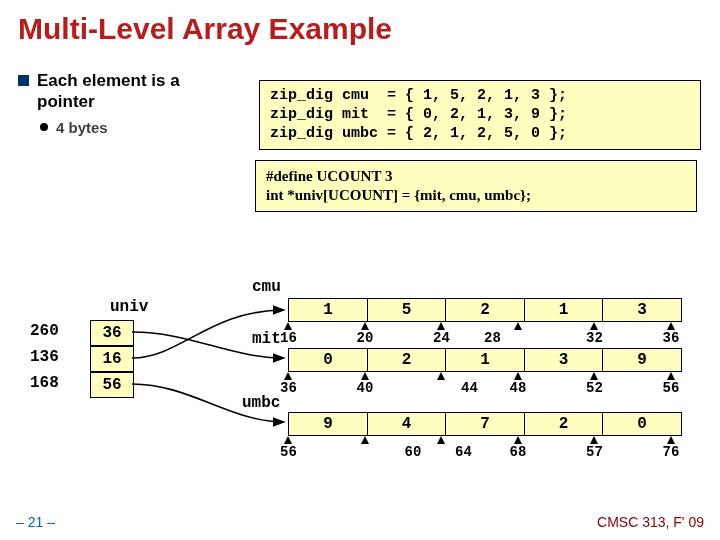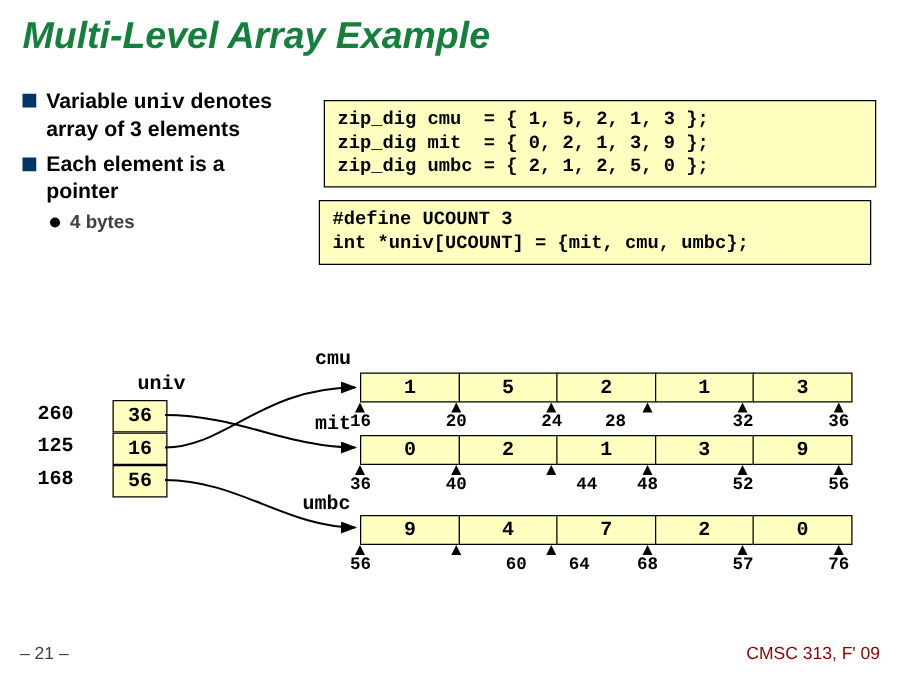--- a/index.html
+++ b/index.html
@@ -8,22 +8,21 @@
     width: 720px;
     height: 540px;
     font-family: Arial, Helvetica, sans-serif;
     background: #ffffff;
     position: relative;
     overflow: hidden;
   }
   .title {
     font-size: 30px;
     font-weight: bold;
-    font-style: italic;
-    color: #15803d;
+    color: #b91c1c;
     padding: 12px 0 0 18px;
   }
   .left-col {
     position: absolute;
     left: 18px;
     top: 70px;
     width: 220px;
   }
   .bullet-row {
     display: flex;
@@ -72,21 +71,21 @@
     border: 1.5px solid #000;
     background: #ffffc0;
     font-family: "Courier New", monospace;
     font-weight: bold;
     font-size: 15px;
     padding: 6px 10px;
     white-space: pre;
     line-height: 1.25;
   }
   .code-box1 { left: 259px; top: 80px; width: 420px; }
-  .code-box2 { left: 255px; top: 160px; width: 420px; }
+  .code-box2 { left: 255px; top: 160px; width: 420px; font-family: Liberation Serif, serif; }
   .diagram {
     position: absolute;
     left: 30px;
     top: 298px;
     width: 665px;
     height: 200px;
   }
   .univ-label {
     position: absolute;
     font-family: "Courier New", monospace;
@@ -150,21 +149,21 @@
     height: 0;
     border-left: 4px solid transparent;
     border-right: 4px solid transparent;
     border-bottom: 8px solid #000;
   }
   .footer-left {
     position: absolute;
     left: 16px;
     bottom: 10px;
     font-size: 14px;
-    color: #404040;
+    color: #0369a1;
   }
   .footer-right {
     position: absolute;
     right: 16px;
     bottom: 10px;
     font-size: 14px;
     color: #8b0000;
   }
   svg.arrows {
     position: absolute;
@@ -176,44 +175,40 @@
   }
 </style>
 </head>
 <body>
 
 <div class="title">Multi-Level Array Example</div>
 
 <div class="left-col">
   <div class="bullet-row">
     <div class="square-bullet"></div>
-    <div class="bullet-text"><span>Variable </span><span class="mono">univ</span><span> denotes array of 3 elements</span></div>
-  </div>
-  <div class="bullet-row">
-    <div class="square-bullet"></div>
     <div class="bullet-text">Each element is a pointer</div>
   </div>
   <div class="sub-row">
     <div class="disc-bullet"></div>
     <div class="sub-text">4 bytes</div>
   </div>
 </div>
 
 <div class="code-box code-box1">zip_dig cmu  = { 1, 5, 2, 1, 3 };
 zip_dig mit  = { 0, 2, 1, 3, 9 };
 zip_dig umbc = { 2, 1, 2, 5, 0 };</div>
 <div class="code-box code-box2">#define UCOUNT 3
 int *univ[UCOUNT] = {mit, cmu, umbc};</div>
 
 <div class="diagram">
   <div class="univ-label">univ</div>
 
   <div class="mem-addr" style="left:0;top:24px">260</div>
   <div class="mem-cell" style="left:60px;top:22px">36</div>
-  <div class="mem-addr" style="left:0;top:50px">125</div>
+  <div class="mem-addr" style="left:0;top:50px">136</div>
   <div class="mem-cell" style="left:60px;top:48px">16</div>
   <div class="mem-addr" style="left:0;top:76px">168</div>
   <div class="mem-cell" style="left:60px;top:74px">56</div>
 
   <div class="arr-label" style="left:222px;top:-20px">cmu</div>
   <div class="arr-row" style="left:258px;top:0px">
     <div class="arr-cell">1</div>
     <div class="arr-cell">5</div>
     <div class="arr-cell">2</div>
     <div class="arr-cell">1</div>

